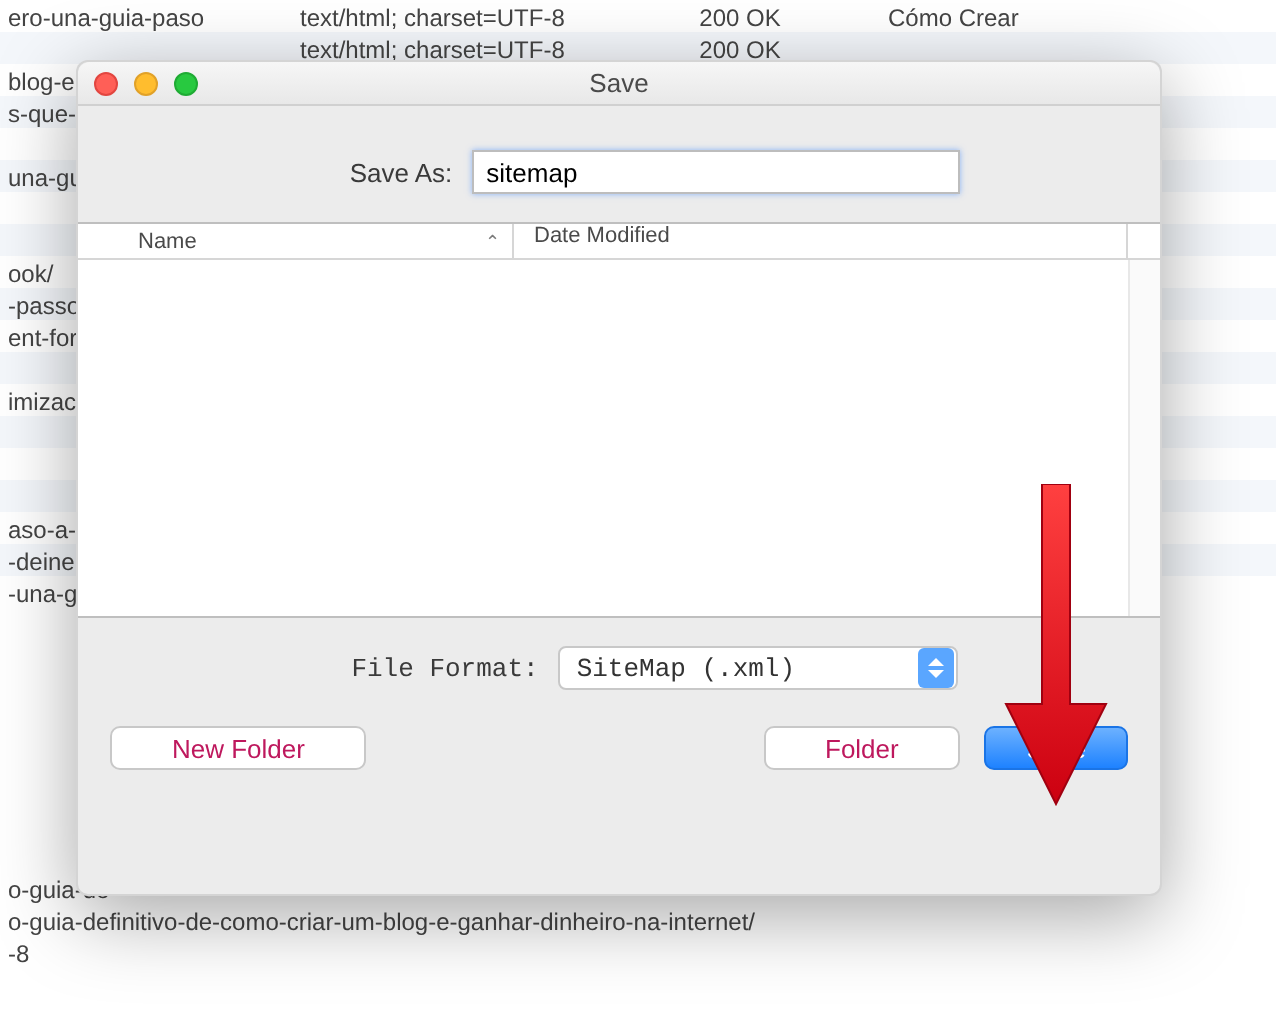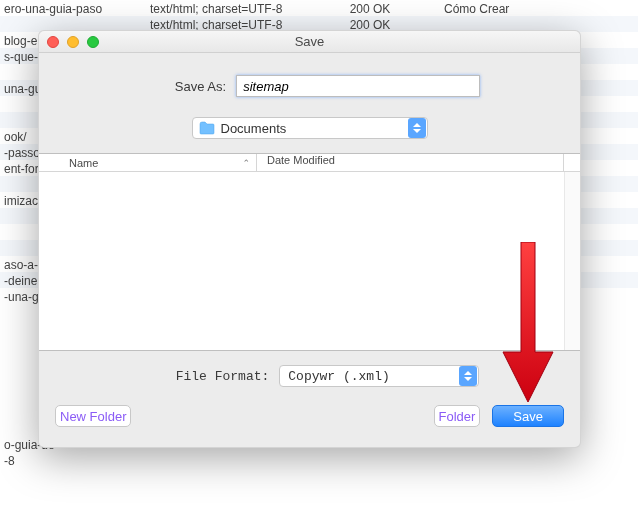--- a/index.html
+++ b/index.html
@@ -16,21 +16,21 @@
 .dialog { position: absolute; top: 30px; left: 38px; width: 543px; height: 418px; background: #ececec; border-radius: 6px; box-shadow: 0 10px 40px rgba(0,0,0,0.35); border: 1px solid rgba(0,0,0,0.1); }
 .titlebar { height: 22px; display: flex; align-items: center; position: relative; border-bottom: 1px solid #d0d0d0; background: linear-gradient(#f6f6f6,#e8e8e8); border-radius: 6px 6px 0 0; }
 .traffic { display: flex; gap: 8px; position: absolute; left: 8px; top: 5px; }
 .tl { width: 12px; height: 12px; border-radius: 50%; }
 .tl.red { background: #ff5f57; border: 0.5px solid #e24640; }
 .tl.yel { background: #ffbd2e; border: 0.5px solid #e1a128; }
 .tl.grn { background: #28c940; border: 0.5px solid #1fab34; }
 .titlebar .title { flex: 1; text-align: center; font-size: 13px; color: #4a4a4a; }
 .saveas-row { display: flex; align-items: center; justify-content: center; gap: 10px; padding: 22px 0 14px; }
 .label { font-size: 13px; color: #3a3a3a; margin-left: 36px; }
-.text-input { width: 244px; height: 22px; background: #fff; border: 1px solid #bdbdbd; border-radius: 0; padding: 2px 6px; font-size: 13px; box-shadow: 0 0 3px rgba(70,140,255,0.6); outline: none; font-style: italic; }
+.text-input { width: 244px; height: 22px; background: #fff; border: 1px solid #bdbdbd; border-radius: 0; padding: 2px 6px; font-size: 13px; box-shadow: 0 0 3px rgba(70,140,255,0.6); outline: none; }
 .location-row { display: flex; align-items: center; justify-content: center; padding: 6px 0 14px; }
 .popup { display: flex; align-items: center; background: #fff; border: 1px solid #c8c8c8; border-radius: 4px; height: 22px; width: 236px; position: relative; font-size: 13px; }
 .popup .folder-icon { width: 16px; height: 14px; margin: 0 6px; }
 .popup .popup-text { flex: 1; color: #333; }
 .popup .arrows { width: 18px; height: 20px; background: #5aa6ff; border-radius: 3px; margin: 1px; display: flex; flex-direction: column; align-items: center; justify-content: center; }
 .popup .arrows span { width: 0; height: 0; border-left: 4px solid transparent; border-right: 4px solid transparent; }
 .popup .arrows .up { border-bottom: 4px solid #fff; margin-bottom: 2px; }
 .popup .arrows .dn { border-top: 4px solid #fff; }
 .list-area { border-top: 1px solid #bfbfbf; }
 .list-header { display: flex; height: 18px; background: #fff; border-bottom: 1px solid #d6d6d6; font-size: 11px; color: #4a4a4a; }
@@ -42,21 +42,21 @@
 .list-inner { flex: 1; }
 .list-scroll { width: 16px; border-left: 1px solid #e8e8e8; background: #fafafa; }
 .format-band { border-top: 1px solid #bfbfbf; padding: 14px 0; display: flex; align-items: center; justify-content: center; gap: 10px; font-family: Liberation Mono, monospace; }
 .select-popup { display: flex; align-items: center; background: #fff; border: 1px solid #c8c8c8; border-radius: 4px; height: 22px; width: 200px; font-size: 13px; }
 .select-popup .sel-text { flex: 1; padding-left: 8px; color: #333; }
 .select-popup .arrows { width: 18px; height: 20px; background: #5aa6ff; border-radius: 3px; margin: 1px; display: flex; flex-direction: column; align-items: center; justify-content: center; }
 .select-popup .arrows span { width: 0; height: 0; border-left: 4px solid transparent; border-right: 4px solid transparent; }
 .select-popup .arrows .up { border-bottom: 4px solid #fff; margin-bottom: 2px; }
 .select-popup .arrows .dn { border-top: 4px solid #fff; }
 .buttons-row { display: flex; align-items: center; padding: 4px 16px 14px; }
-.btn { background: #fff; border: 1px solid #c8c8c8; border-radius: 5px; height: 22px; padding: 0 4px; font-size: 13px; color: #8b5cf6; cursor: pointer; }
+.btn { background: #fff; border: 1px solid #c8c8c8; border-radius: 5px; height: 22px; padding: 0 30px; font-size: 13px; color: #be185d; cursor: pointer; }
 .spacer { flex: 1; }
 .btn.primary { background: linear-gradient(#6cb1ff,#1e82ff); border: 1px solid #1a74e6; color: #fff; padding: 0 20px; }
 .btn + .btn { margin-left: 12px; }
 .arrow-overlay { position: absolute; top: 242px; left: 493px; pointer-events: none; }
 </style>
 </head>
 <body>
 
 <div class="bg-table" id="bg-rows">
     <div class="bg-row">
@@ -168,50 +168,39 @@
     </div>
     <div class="bg-row">
       <div class="bg-col1">-una-g</div>
       <div class="bg-col2"></div>
       <div class="bg-col3"></div>
       <div class="bg-col4">ómo Hace</div>
     </div>
   </div>
 <div class="urls" id="bg-urls">
     <div>o-guia-de</div>
+    <div>o-guia-definitivo-de-como-criar-um-blog-e-ganhar-dinheiro-na-internet/</div>
     <div>-8</div>
   </div>
 
 <div class="dialog">
   <div class="titlebar">
     <div class="traffic">
       <div class="tl red"></div>
       <div class="tl yel"></div>
       <div class="tl grn"></div>
     </div>
     <div class="title">Save</div>
   </div>
 
   <div class="saveas-row">
     <span class="label">Save As:</span>
     <input class="text-input" value="sitemap" style="">
   </div>
 
-  <div class="location-row">
-    <div class="popup">
-      <svg class="folder-icon" viewBox="0 0 16 14">
-          <path d="M1 3 Q1 1 3 1 L6 1 L8 3 L14 3 Q15 3 15 4 L15 12 Q15 13 14 13 L2 13 Q1 13 1 12 Z" fill="#73c0ff" stroke="#4aa3ea" stroke-width="0.5"></path>
-        </svg>
-      <span class="popup-text">Documents</span>
-      <div class="arrows">
-          <span class="up"></span>
-          <span class="dn"></span>
-        </div>
-    </div>
-  </div>
 
   <div class="list-area">
     <div class="list-header">
       <div class="lh-name">
         <span>Name</span>
         <span class="sort-arrow">⌃</span>
       </div>
       <div class="lh-date">
         <span>Date Modified</span>
       </div>
@@ -219,21 +208,21 @@
     </div>
     <div class="list-body">
       <div class="list-inner"></div>
       <div class="list-scroll"></div>
     </div>
   </div>
 
   <div class="format-band">
     <span class="label">File Format:</span>
     <div class="select-popup">
-      <span class="sel-text">Copywr (.xml)</span>
+      <span class="sel-text">SiteMap (.xml)</span>
       <div class="arrows">
           <span class="up"></span>
           <span class="dn"></span>
         </div>
     </div>
   </div>
 
   <div class="buttons-row">
     <button class="btn">New Folder</button>
     <div class="spacer"></div>

